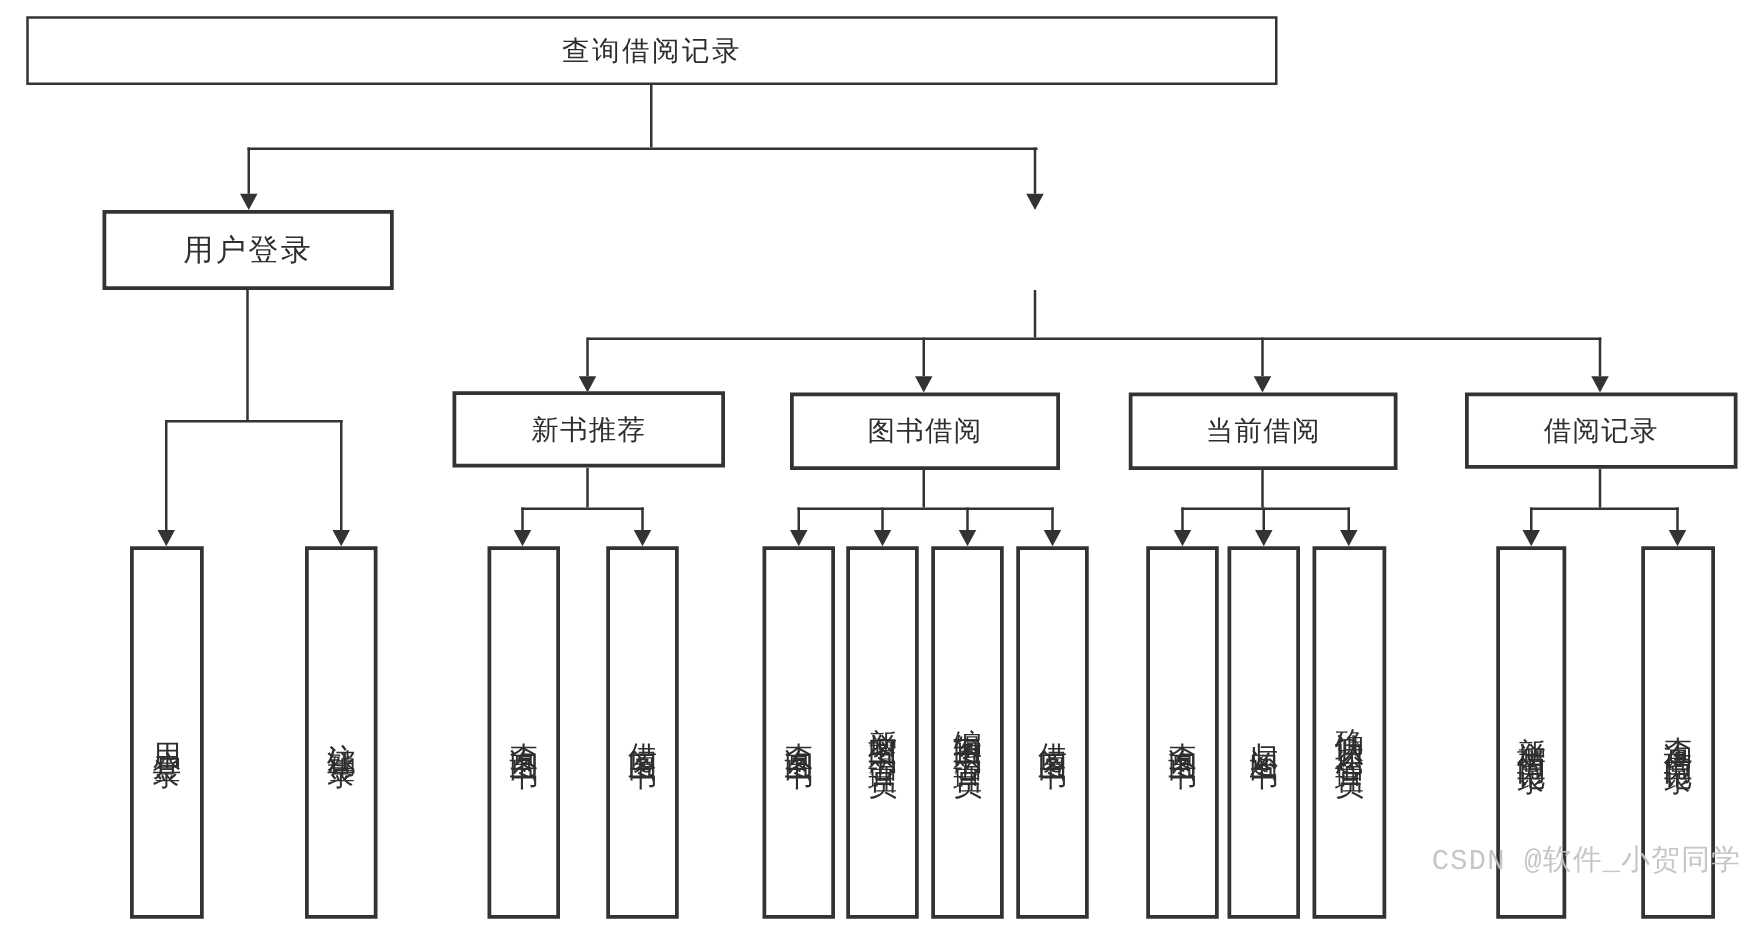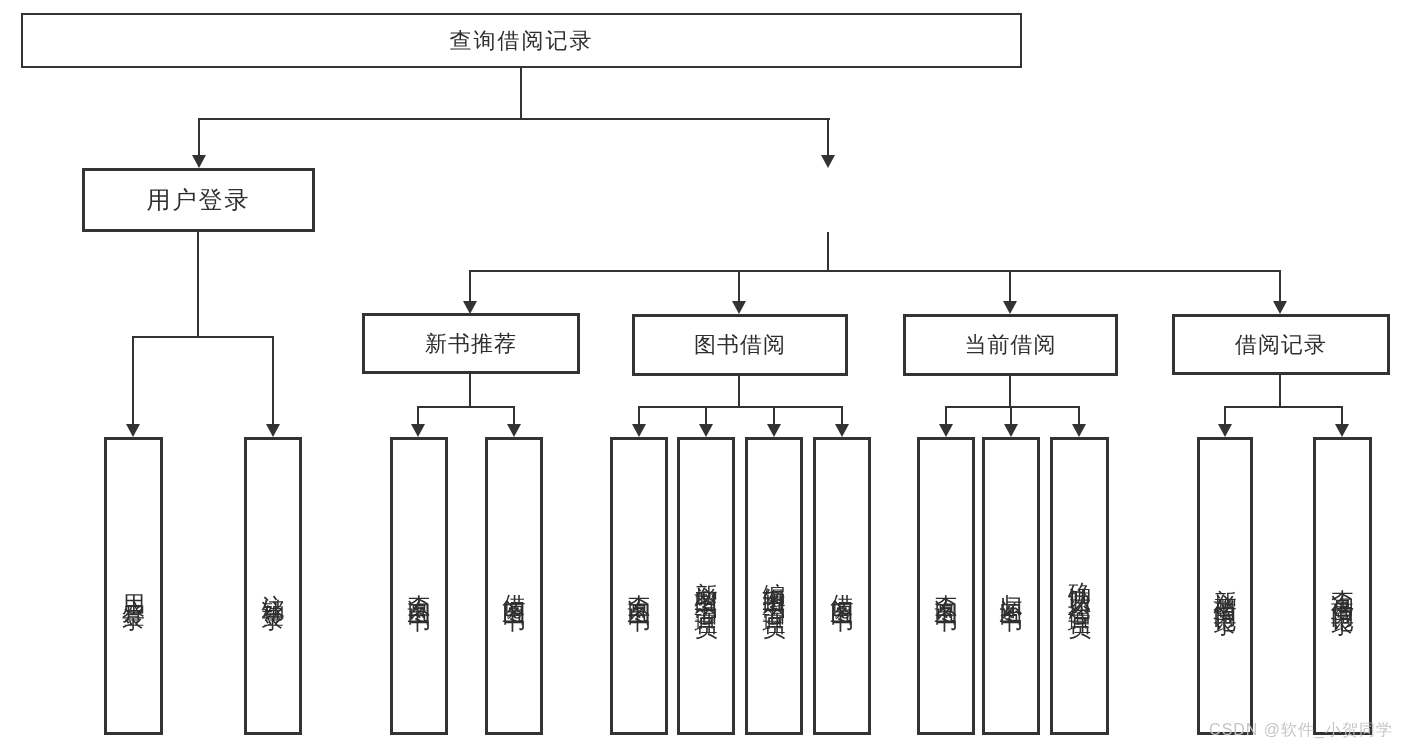--- a/index.html
+++ b/index.html
@@ -19,23 +19,24 @@
     writing-mode:vertical-rl;text-orientation:mixed;border-width:3px;
     font-size:23px;letter-spacing:5px;line-height:1;
   }
   .line{position:absolute;background:#333333;z-index:1;}
   .arrow{
     position:absolute;width:0;height:0;z-index:1;
     border-left:7px solid transparent;border-right:7px solid transparent;
     border-top:13px solid #333333;
   }
   .watermark{
-    position:absolute;top:720px;right:12px;z-index:5;
-    font-size:16px;letter-spacing:1px;color:rgba(195,195,195,0.95);
+    position:absolute;top:672px;right:12px;z-index:5;
+    font-size:23px;letter-spacing:1px;color:rgba(195,195,195,0.95);
     white-space:nowrap;
+    font-family:Liberation Mono, monospace;
   }
 </style>
 </head>
 <body>
 
 <div class="canvas">
 
   <div class="box root-box" style="left:21px;top:13px;width:1001px;height:55px;">查询借阅记录</div>
 
   <div class="line" style="left:520px;top:68px;width:2px;height:50px;"></div>

